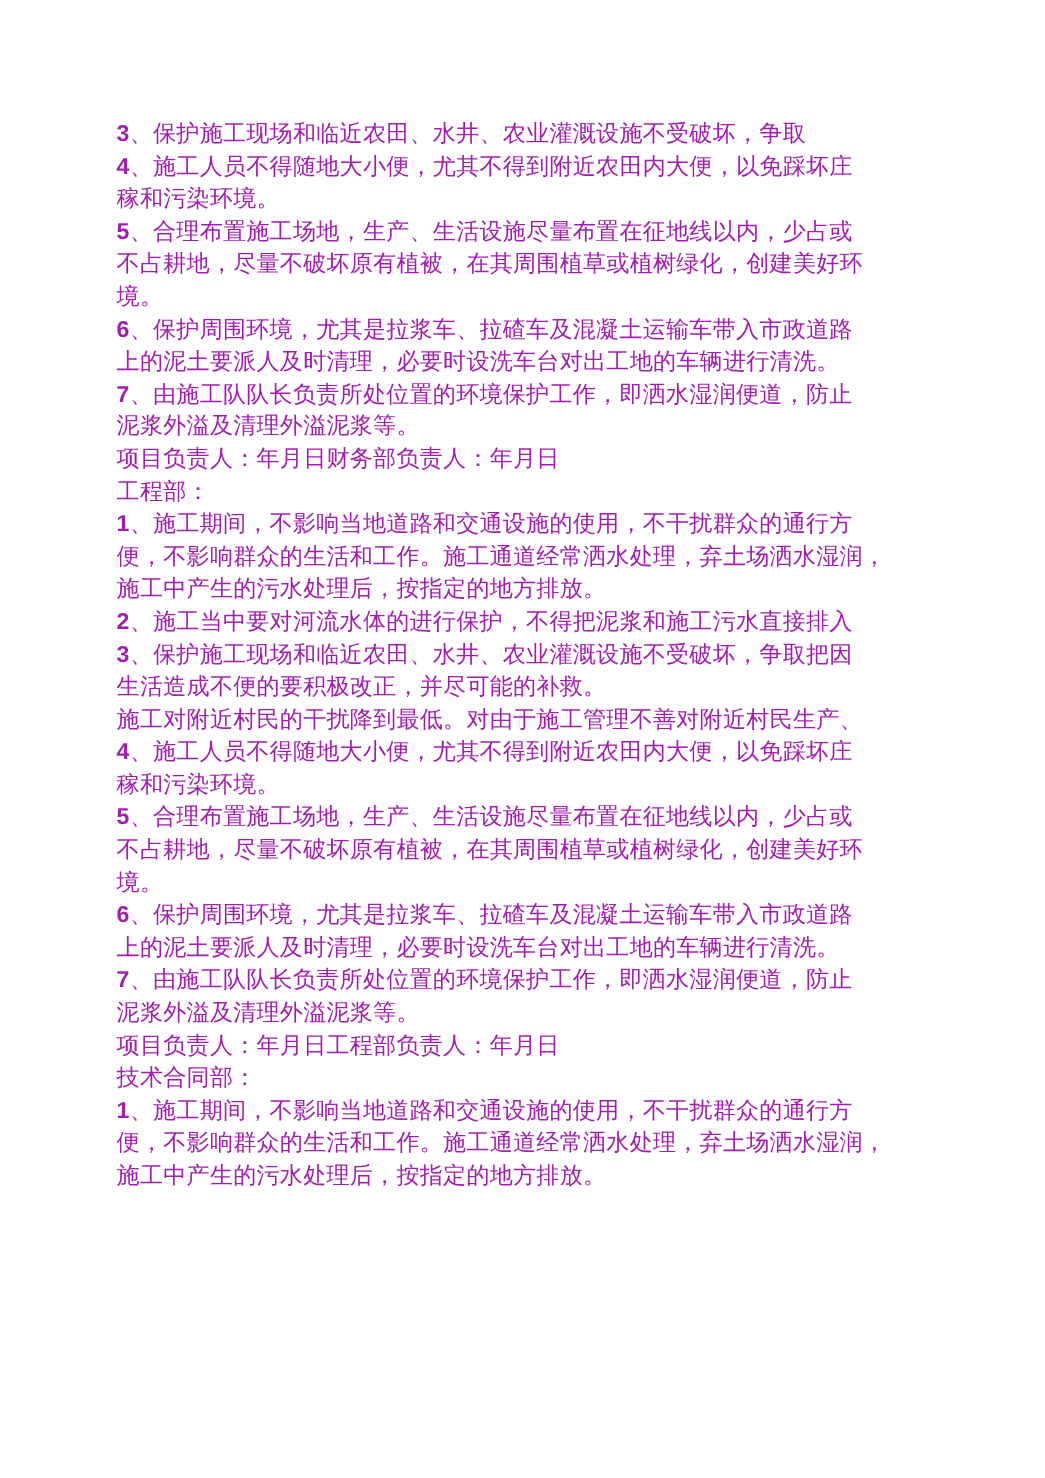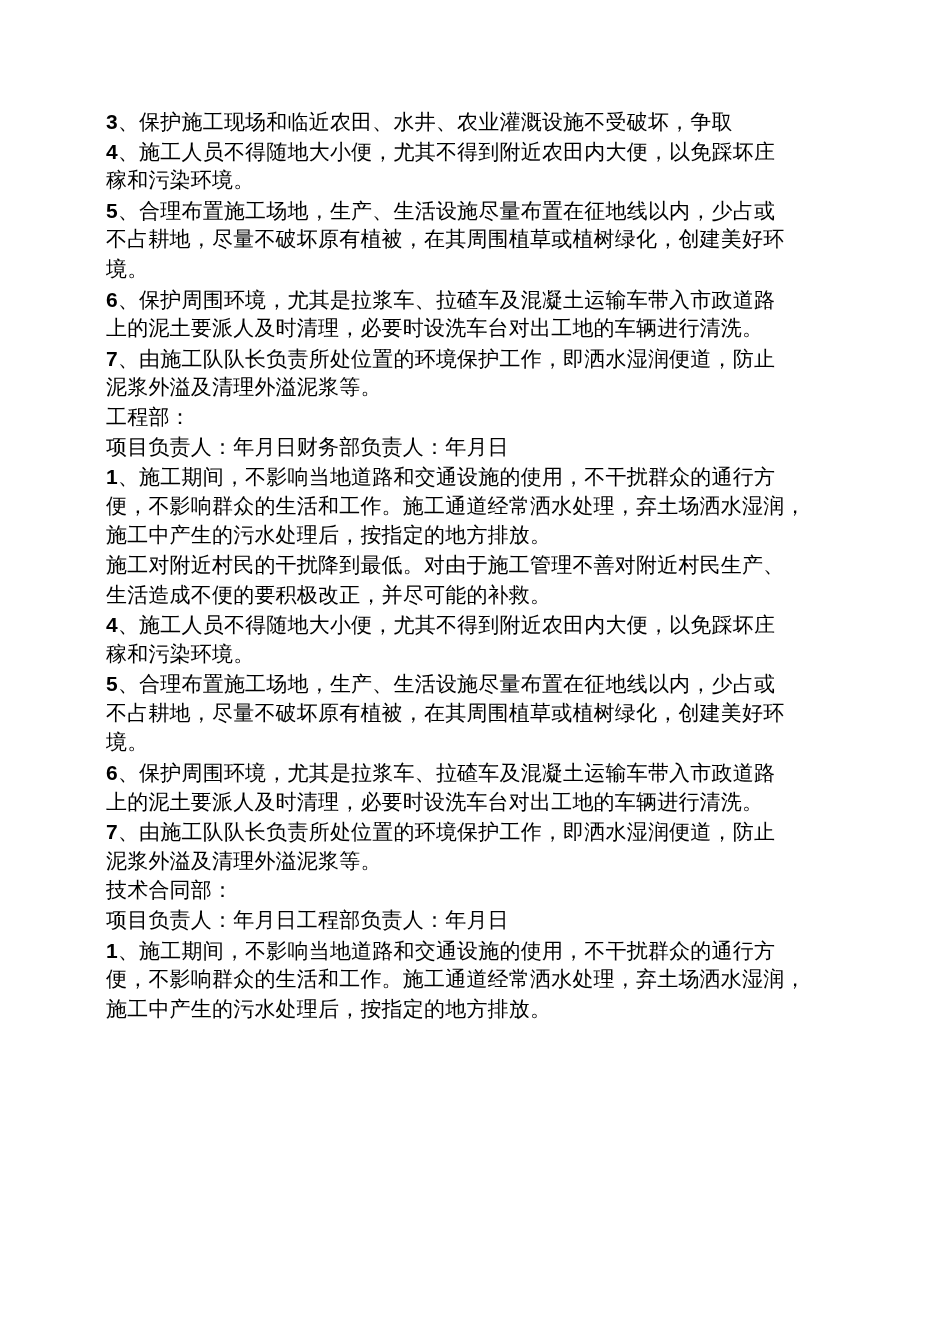--- a/index.html
+++ b/index.html
@@ -5,53 +5,55 @@
   html, body { margin: 0; padding: 0; background: #ffffff; }
   body { width: 950px; height: 1344px; position: relative; overflow: hidden; }
   .page {
     position: absolute;
     left: 106px;
     top: 107px;
     width: 760px;
     font-family: "DejaVu Sans", "Liberation Sans", sans-serif;
     font-size: 21px;
     line-height: 29.6px;
-    color: #000000;
+    color: #a21caf;
   }
   .line { white-space: nowrap; height: 29.6px; letter-spacing: 0.2px; }
   .num { font-family: "Liberation Sans", "DejaVu Sans", sans-serif; font-weight: bold; }
 </style>
 </head>
 <body>
 
 <div class="page" id="page">
     <div class="line"><span class="num">3</span><span>、保护施工现场和临近农田、水井、农业灌溉设施不受破坏，争取</span></div>
     <div class="line"><span class="num">4</span><span>、施工人员不得随地大小便，尤其不得到附近农田内大便，以免踩坏庄</span></div>
     <div class="line"><span>稼和污染环境。</span></div>
     <div class="line"><span class="num">5</span><span>、合理布置施工场地，生产、生活设施尽量布置在征地线以内，少占或</span></div>
     <div class="line"><span>不占耕地，尽量不破坏原有植被，在其周围植草或植树绿化，创建美好环</span></div>
     <div class="line"><span>境。</span></div>
     <div class="line"><span class="num">6</span><span>、保护周围环境，尤其是拉浆车、拉碴车及混凝土运输车带入市政道路</span></div>
     <div class="line"><span>上的泥土要派人及时清理，必要时设洗车台对出工地的车辆进行清洗。</span></div>
     <div class="line"><span class="num">7</span><span>、由施工队队长负责所处位置的环境保护工作，即洒水湿润便道，防止</span></div>
     <div class="line"><span>泥浆外溢及清理外溢泥浆等。</span></div>
+    <div class="line"><span>项目负责人：年月日财务部负责人：年月日</span></div>
     <div class="line"><span>工程部：</span></div>
-    <div class="line"><span>项目负责人：年月日财务部负责人：年月日</span></div>
     <div class="line"><span class="num">1</span><span>、施工期间，不影响当地道路和交通设施的使用，不干扰群众的通行方</span></div>
     <div class="line"><span>便，不影响群众的生活和工作。施工通道经常洒水处理，弃土场洒水湿润，</span></div>
     <div class="line"><span>施工中产生的污水处理后，按指定的地方排放。</span></div>
+    <div class="line"><span class="num">2</span><span>、施工当中要对河流水体的进行保护，不得把泥浆和施工污水直接排入</span></div>
+    <div class="line"><span class="num">3</span><span>、保护施工现场和临近农田、水井、农业灌溉设施不受破坏，争取把因</span></div>
+    <div class="line"><span>生活造成不便的要积极改正，并尽可能的补救。</span></div>
     <div class="line"><span>施工对附近村民的干扰降到最低。对由于施工管理不善对附近村民生产、</span></div>
-    <div class="line"><span>生活造成不便的要积极改正，并尽可能的补救。</span></div>
     <div class="line"><span class="num">4</span><span>、施工人员不得随地大小便，尤其不得到附近农田内大便，以免踩坏庄</span></div>
     <div class="line"><span>稼和污染环境。</span></div>
     <div class="line"><span class="num">5</span><span>、合理布置施工场地，生产、生活设施尽量布置在征地线以内，少占或</span></div>
     <div class="line"><span>不占耕地，尽量不破坏原有植被，在其周围植草或植树绿化，创建美好环</span></div>
     <div class="line"><span>境。</span></div>
     <div class="line"><span class="num">6</span><span>、保护周围环境，尤其是拉浆车、拉碴车及混凝土运输车带入市政道路</span></div>
     <div class="line"><span>上的泥土要派人及时清理，必要时设洗车台对出工地的车辆进行清洗。</span></div>
     <div class="line"><span class="num">7</span><span>、由施工队队长负责所处位置的环境保护工作，即洒水湿润便道，防止</span></div>
     <div class="line"><span>泥浆外溢及清理外溢泥浆等。</span></div>
+    <div class="line"><span>项目负责人：年月日工程部负责人：年月日</span></div>
     <div class="line"><span>技术合同部：</span></div>
-    <div class="line"><span>项目负责人：年月日工程部负责人：年月日</span></div>
     <div class="line"><span class="num">1</span><span>、施工期间，不影响当地道路和交通设施的使用，不干扰群众的通行方</span></div>
     <div class="line"><span>便，不影响群众的生活和工作。施工通道经常洒水处理，弃土场洒水湿润，</span></div>
     <div class="line"><span>施工中产生的污水处理后，按指定的地方排放。</span></div>
   </div>
 
 </body></html>

